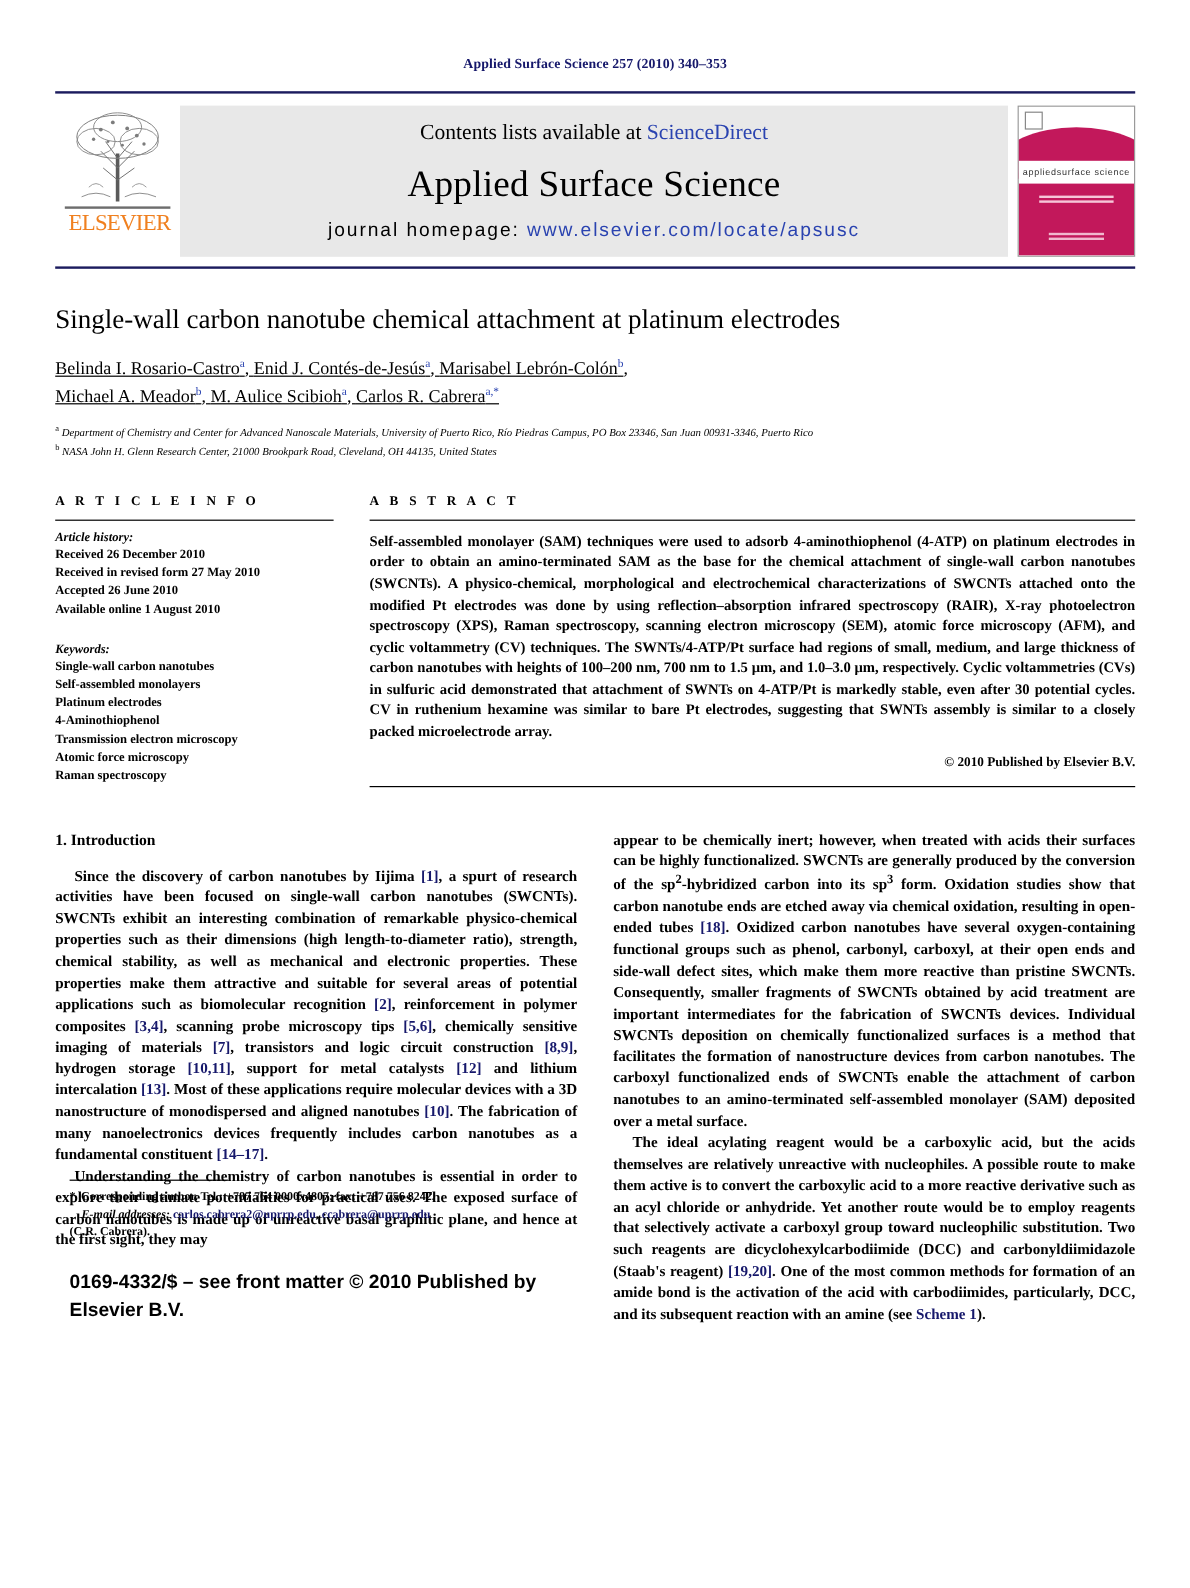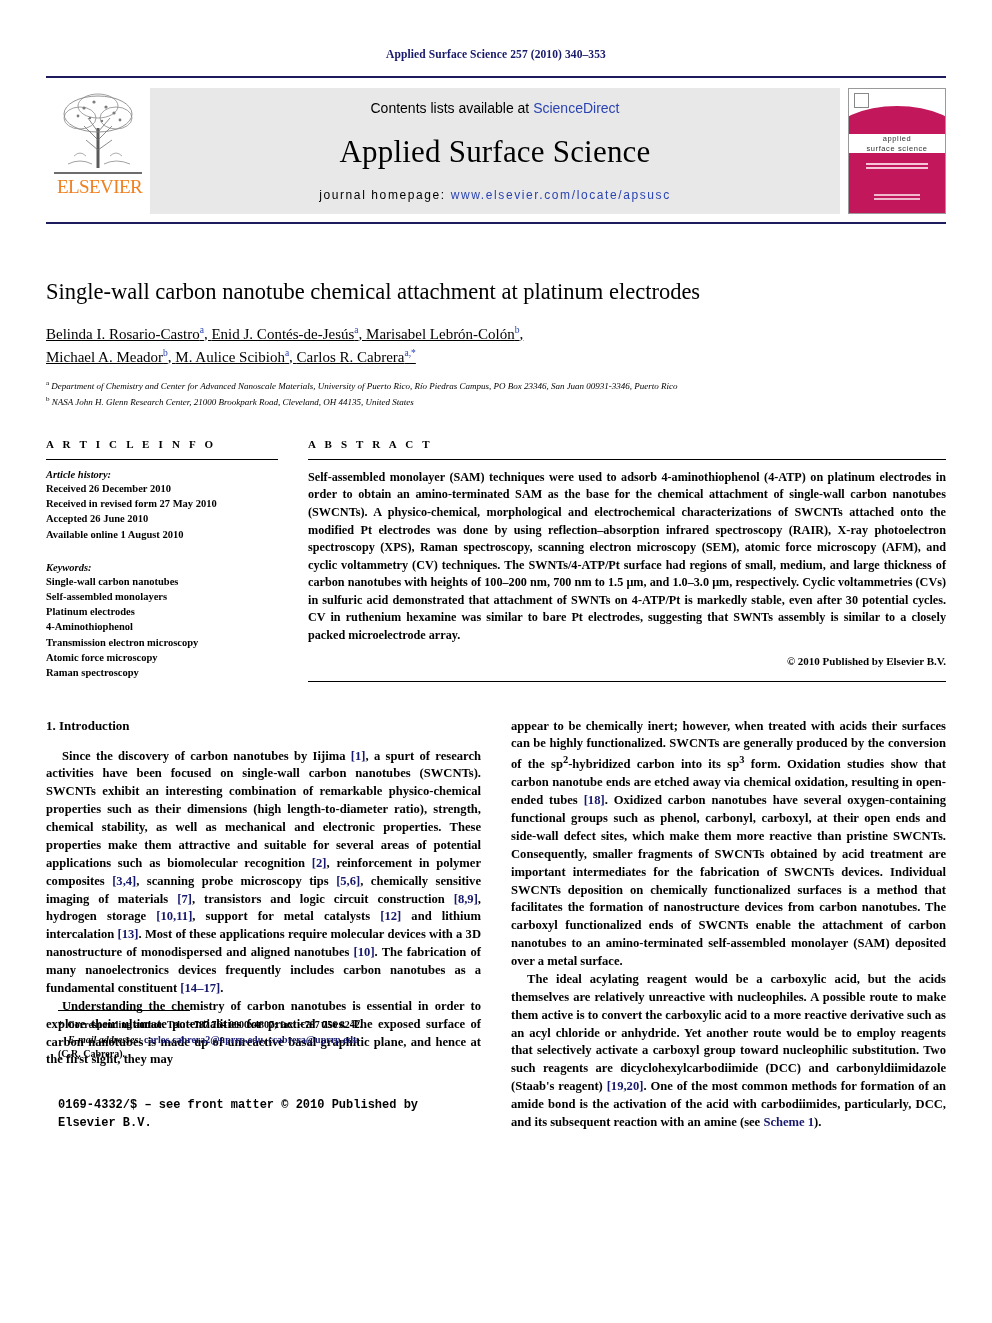--- a/index.html
+++ b/index.html
@@ -74,36 +74,36 @@
     flex: 1 1 auto;
     background: #e8e8e8;
     display: flex;
     flex-direction: column;
     align-items: center;
     justify-content: space-between;
     padding: 12px 0 12px 0;
     box-sizing: border-box;
   }
   .contents-line {
-    font-family: Liberation Sans, sans-serif;
-    font-size: 14px;
+    font-family: Liberation Serif, serif;
+    font-size: 18px;
     color: #000;
   }
   .contents-line .sd-link {
     color: #2a43b0;
   }
   .journal-title {
     font-family: "Liberation Serif", serif;
     font-size: 31px;
     color: #000;
     letter-spacing: 0.2px;
   }
   .homepage-line {
     font-family: "Liberation Sans", sans-serif;
-    font-size: 12px;
+    font-size: 16px;
     letter-spacing: 1.6px;
     color: #000;
   }
   .homepage-line .hp-url {
     color: #2a43b0;
   }
   .cover-thumb {
     flex: 0 0 96px;
     width: 96px;
     border: 1px solid #9a9a9a;
@@ -123,21 +123,21 @@
     background: #c2185b;
     border-radius: 50% 50% 0 0 / 70% 70% 0 0;
   }
   .cover-lower {
     position:absolute; left:0; right:0; bottom:0; height:56%;
     background:#c2185b;
   }
   .cover-band {
     position:absolute; left:0; right:0; top:36%; height:16%;
     background:#ffffff;
-    display:flex; flex-direction:column; align-items:center; justify-content:center;
+    display:flex; align-items:center; justify-content:center;
   }
   .cover-band span {
     font-family:"Liberation Sans", sans-serif;
     font-size:7.5px; color:#333; letter-spacing:0.6px; line-height:1.25;
   }
   .cover-elsevier-mark {
     position:absolute; top:4px; left:5px; width:13px; height:13px;
     background:#ffffff; border:1px solid #888;
   }
   .cover-blurb {
@@ -148,21 +148,21 @@
     display:block; height:2px; background:#f6c6d8; margin-bottom:2px;
   }
   .cover-foot {
     position:absolute; left:26%; right:26%; bottom:9%;
   }
   .cover-foot i {
     display:block; height:2px; background:#f0b9ce; margin-bottom:2px;
   }
 
   
-  .title-block { margin-top: 54px; }
+  .title-block { margin-top: 28px; }
   .art-title {
     font-family: "Liberation Serif", serif;
     font-size: 22.5px;
     color: #000;
     font-weight: normal;
     margin: 0 0 18px 0;
     line-height: 1.2;
   }
   .authors {
     font-family: "Liberation Serif", serif;
@@ -266,25 +266,25 @@
   .foot-text {
     font-family: "Liberation Serif", serif;
     font-size: 10px;
     line-height: 1.45;
     font-weight: bold;
   }
   .foot-text .star { margin-right: 2px; }
   .foot-em { font-style: italic; }
   .mail { color: #16186b; }
   .issn-line {
-    font-family: Liberation Mono, monospace;
-    font-size: 12px;
+    font-family: Liberation Sans, sans-serif;
+    font-size: 16px;
     font-weight: bold;
     line-height: 1.5;
-    margin-top: 34px;
+    margin-top: 22px;
   }
 </style>
 </head>
 <body>
 
 <div class="page">
 
   <div class="running-head">Applied Surface Science 257 (2010) 340–353</div>
 
   <div class="masthead">

